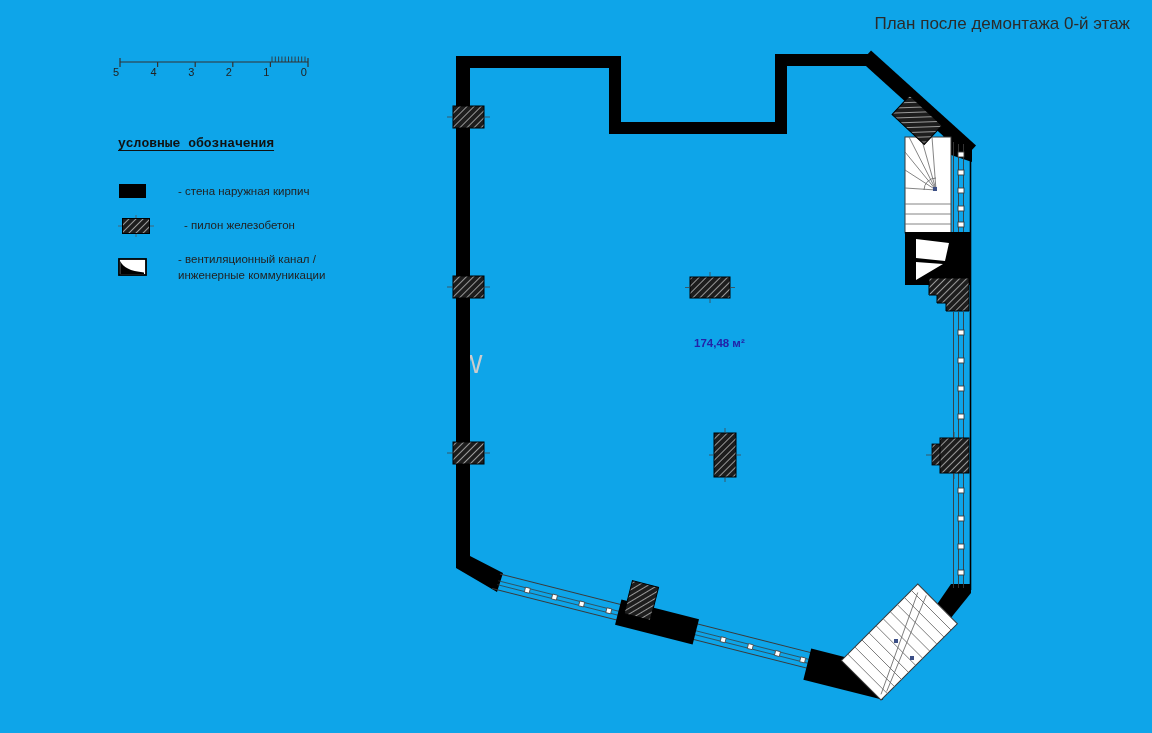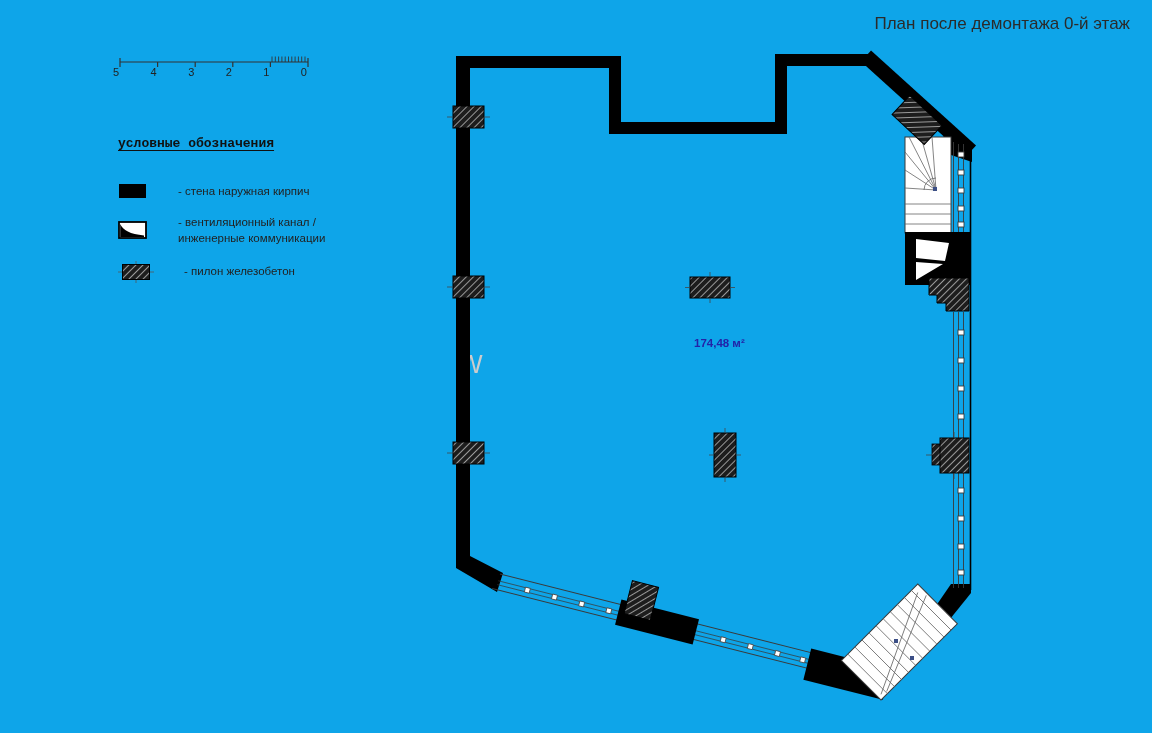--- a/index.html
+++ b/index.html
@@ -77,41 +77,41 @@
   <div class="legend">
     <h3>условные обозначения</h3>
     <div class="legend-items">
       <div class="legend-item">
         <svg class="swatch" width="30" height="17" viewBox="0 0 30 17">
           <rect x="1" y="1" width="27" height="14" fill="#000"></rect>
         </svg>
         <div class="lbl">- стена наружная кирпич</div>
       </div>
       <div class="legend-item">
-        <svg class="swatch" width="30" height="19" viewBox="0 0 30 19">
-          <rect x="1" y="1" width="27" height="16" fill="#fff" stroke="#000" stroke-width="1.8"></rect>
-          <path d="M2.2,3 C5,9.5 12,13 26,14.4 L26,16 L2.2,16 Z" fill="#000"></path>
-        </svg>
-        <div class="lbl">- вентиляционный канал / инженерные коммуникации</div>
-      </div>
-      <div class="legend-item">
         <svg class="swatch" width="36" height="22" viewBox="0 0 36 22">
           <defs>
             <pattern id="hleg" patternUnits="userSpaceOnUse" width="5" height="5" patternTransform="rotate(45)">
               <rect width="5" height="5" fill="#1d1d1d"></rect>
               <line x1="0" y1="0" x2="0" y2="5" stroke="#ededed" stroke-width="1.2"></line>
             </pattern>
           </defs>
           <line x1="18" y1="0" x2="18" y2="3.5" stroke="#555" stroke-width="0.8"></line>
           <line x1="18" y1="18.5" x2="18" y2="22" stroke="#555" stroke-width="0.8"></line>
           <line x1="0" y1="11" x2="4.5" y2="11" stroke="#555" stroke-width="0.8"></line>
           <line x1="31.5" y1="11" x2="36" y2="11" stroke="#555" stroke-width="0.8"></line>
           <rect x="4.5" y="3.5" width="27" height="15" fill="url(#hleg)" stroke="#000" stroke-width="1"></rect>
         </svg>
         <div class="lbl">- пилон железобетон</div>
+      </div>
+      <div class="legend-item">
+        <svg class="swatch" width="30" height="19" viewBox="0 0 30 19">
+          <rect x="1" y="1" width="27" height="16" fill="#fff" stroke="#000" stroke-width="1.8"></rect>
+          <path d="M2.2,3 C5,9.5 12,13 26,14.4 L26,16 L2.2,16 Z" fill="#000"></path>
+        </svg>
+        <div class="lbl">- вентиляционный канал / инженерные коммуникации</div>
       </div>
     </div>
   </div>
 
   <div class="notes">
   </div>
 
   <svg class="plan-svg" width="550" height="690" viewBox="440 40 550 690">
     <defs>
       <pattern id="hatch" patternUnits="userSpaceOnUse" width="5" height="5" patternTransform="rotate(45)">

